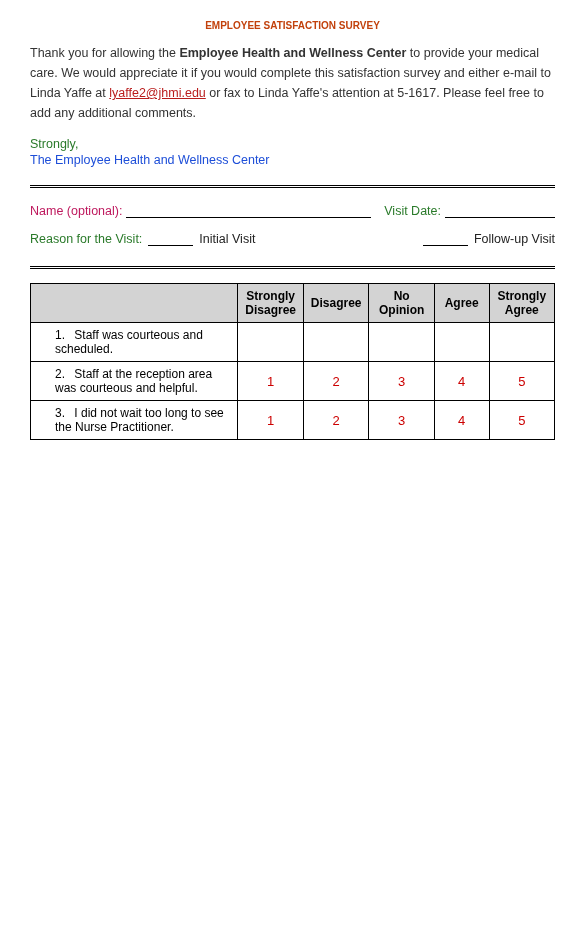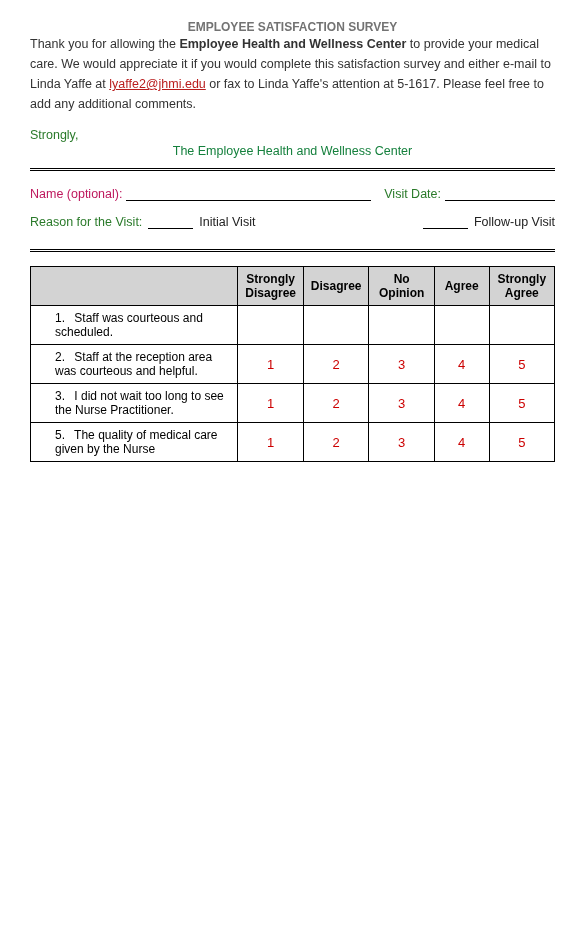--- a/index.html
+++ b/index.html
@@ -12,44 +12,43 @@
       min-height: 950px;
       background: #fff;
       font-family: Arial, sans-serif;
       font-size: 13px;
       color: #222;
       padding: 20px 30px;
     }
     .title {
       text-align: center;
       font-weight: bold;
-      font-size: 12px;
-      margin-bottom: 0;
-      color: #737373;
+      font-size: 10px;
+      margin-bottom: 12px;
+      color: #c2410c;
     }
     .intro {
       font-size: 12.5px;
       line-height: 1.6;
       color: #333;
       margin-bottom: 14px;
     }
     .intro a {
       color: #b91c1c;
       text-decoration: underline;
     }
     .sincerely {
       font-size: 12.5px;
       color: #2a7a2a;
       margin-bottom: 2px;
     }
     .org-name {
       font-size: 12.5px;
-      color: #15803d;
-      margin-bottom: 10px;
-      text-align: center;
+      color: #1d4ed8;
+      margin-bottom: 18px;
     }
     .divider-double {
       border: none;
       border-top: 3px double #000;
       margin-bottom: 14px;
     }
     .form-row {
       display: flex;
       align-items: flex-end;
       margin-bottom: 12px;
@@ -195,22 +194,14 @@
       <td class="num-cell">5</td>
     </tr>
     <tr>
       <td class="question-cell"><span class="question-num">3.</span> I did not wait too long to see the Nurse Practitioner.</td>
       <td class="num-cell">1</td>
       <td class="num-cell">2</td>
       <td class="num-cell">3</td>
       <td class="num-cell">4</td>
       <td class="num-cell">5</td>
     </tr>
-    <tr>
-      <td class="question-cell"><span class="question-num">5.</span> The quality of medical care given by the Nurse</td>
-      <td class="num-cell">1</td>
-      <td class="num-cell">2</td>
-      <td class="num-cell">3</td>
-      <td class="num-cell">4</td>
-      <td class="num-cell">5</td>
-    </tr>
   </tbody>
 </table>
 
 </body></html>

